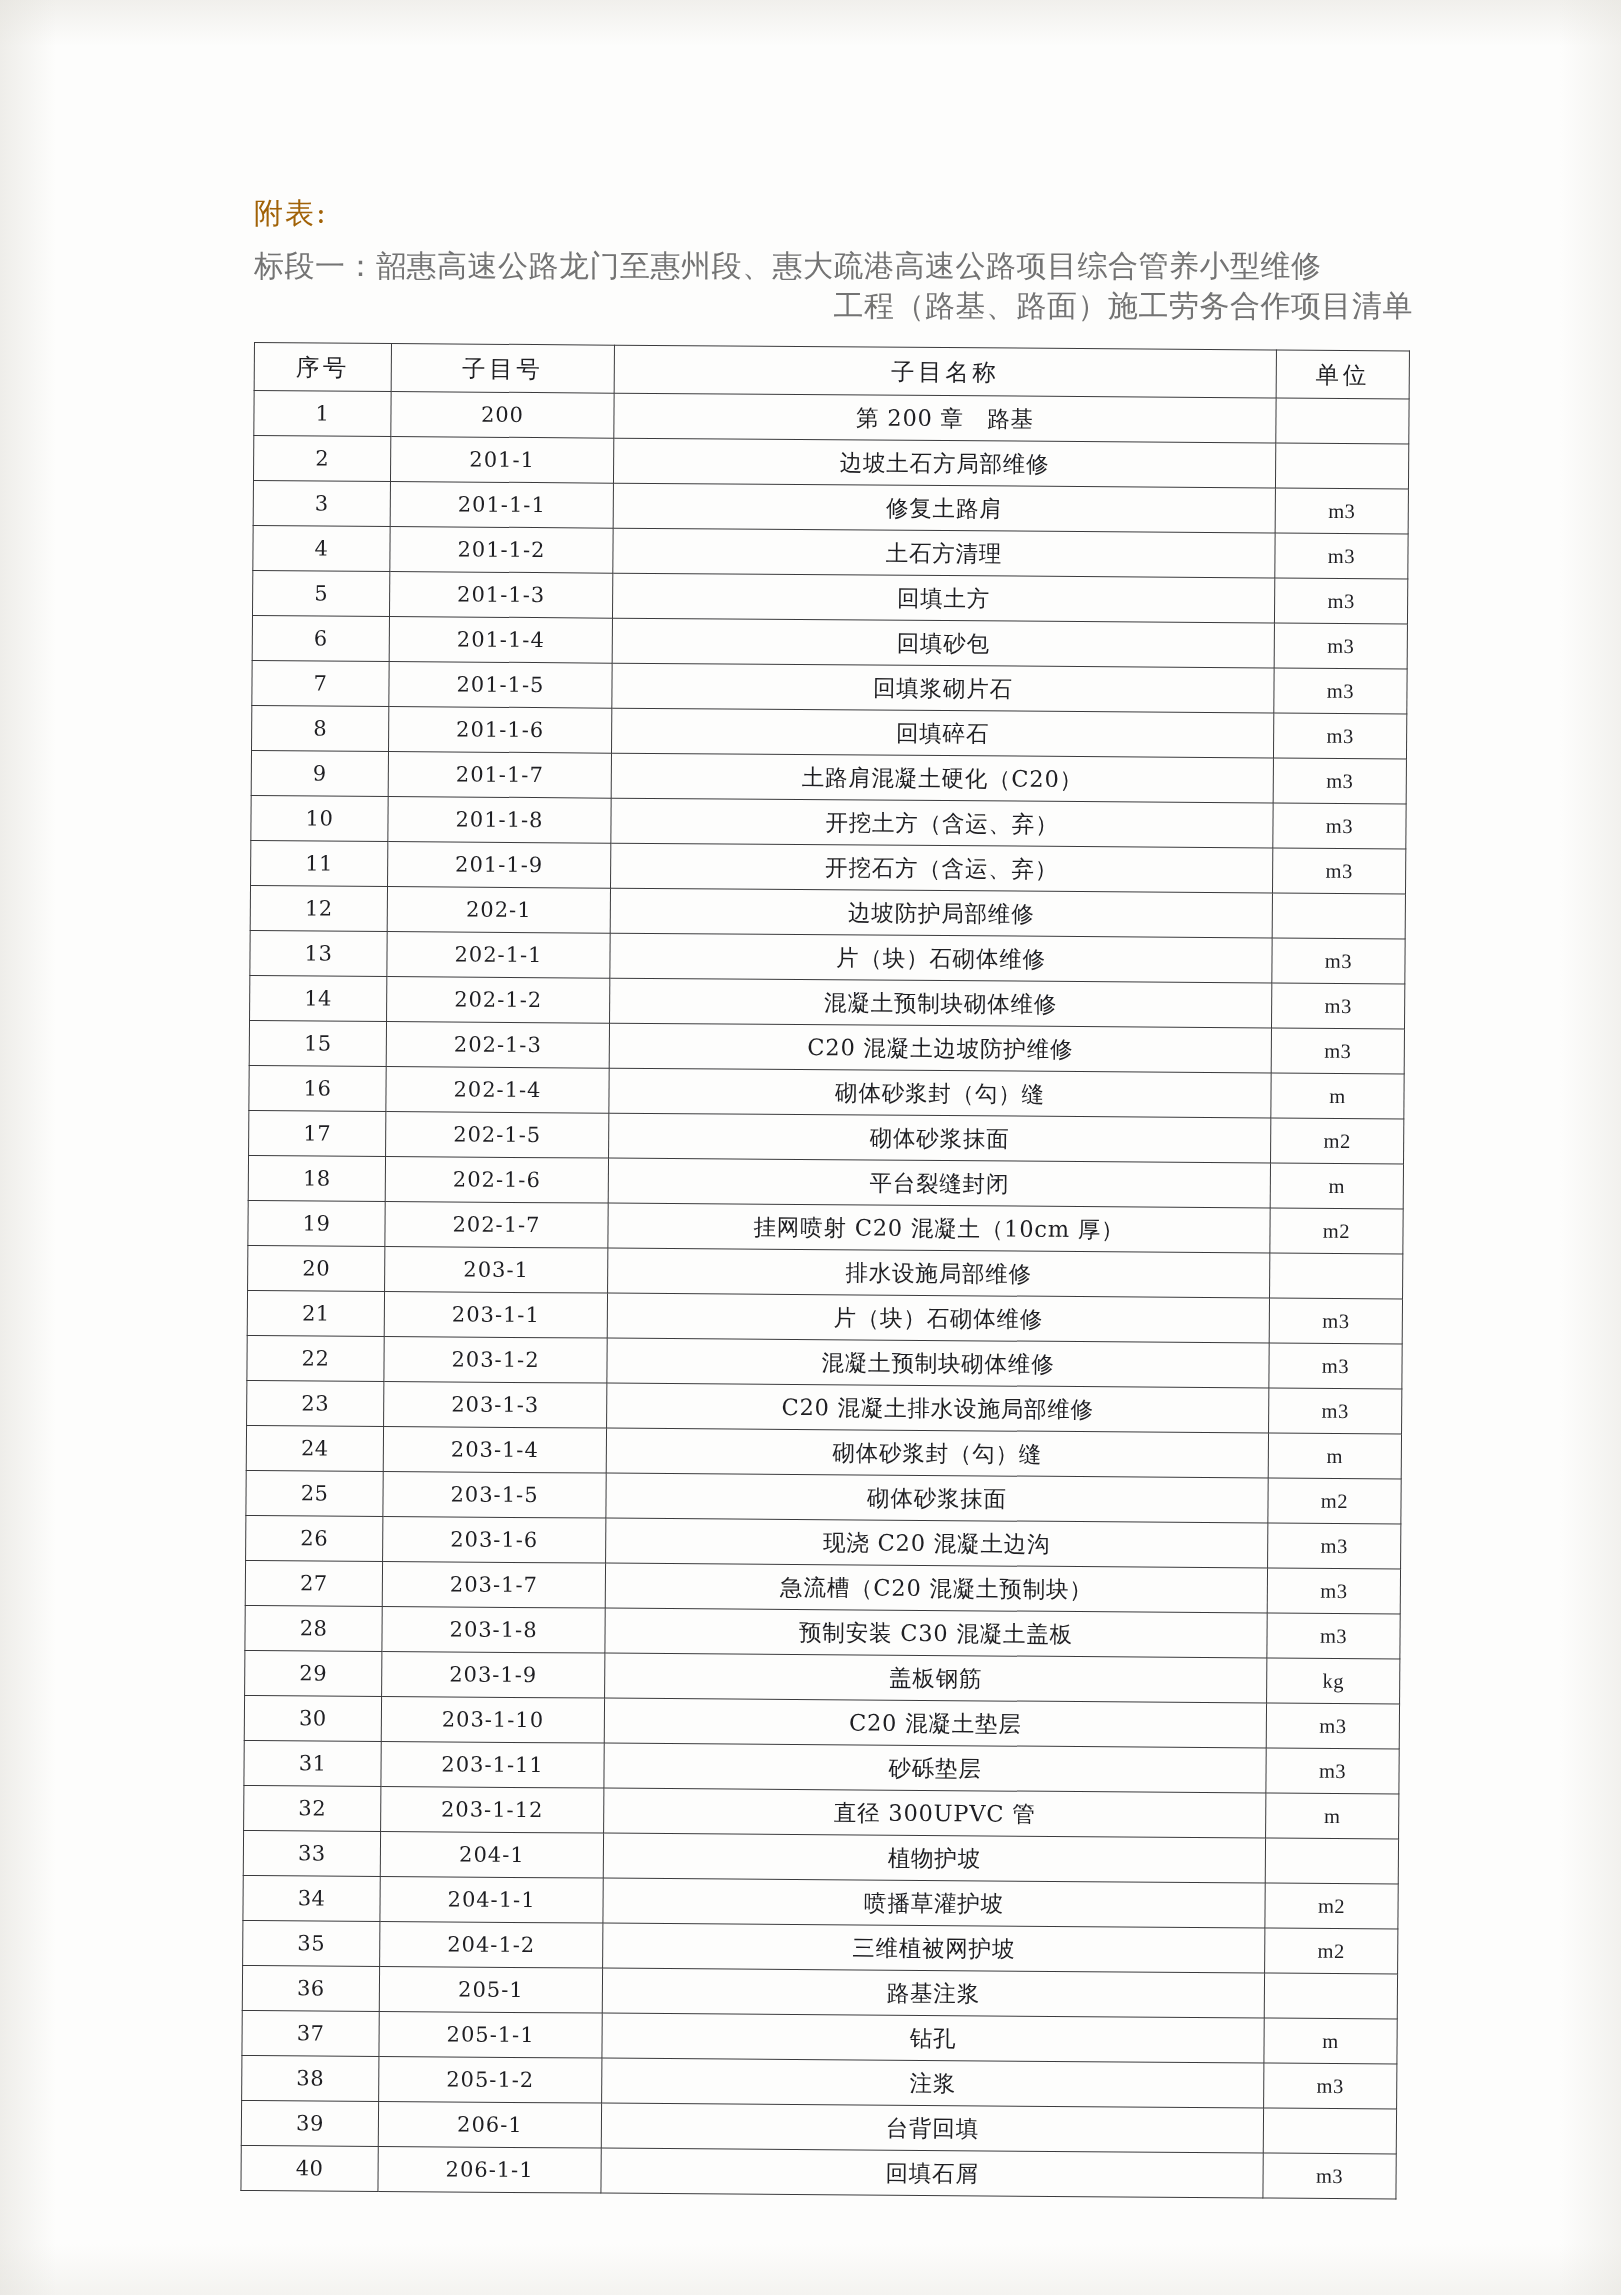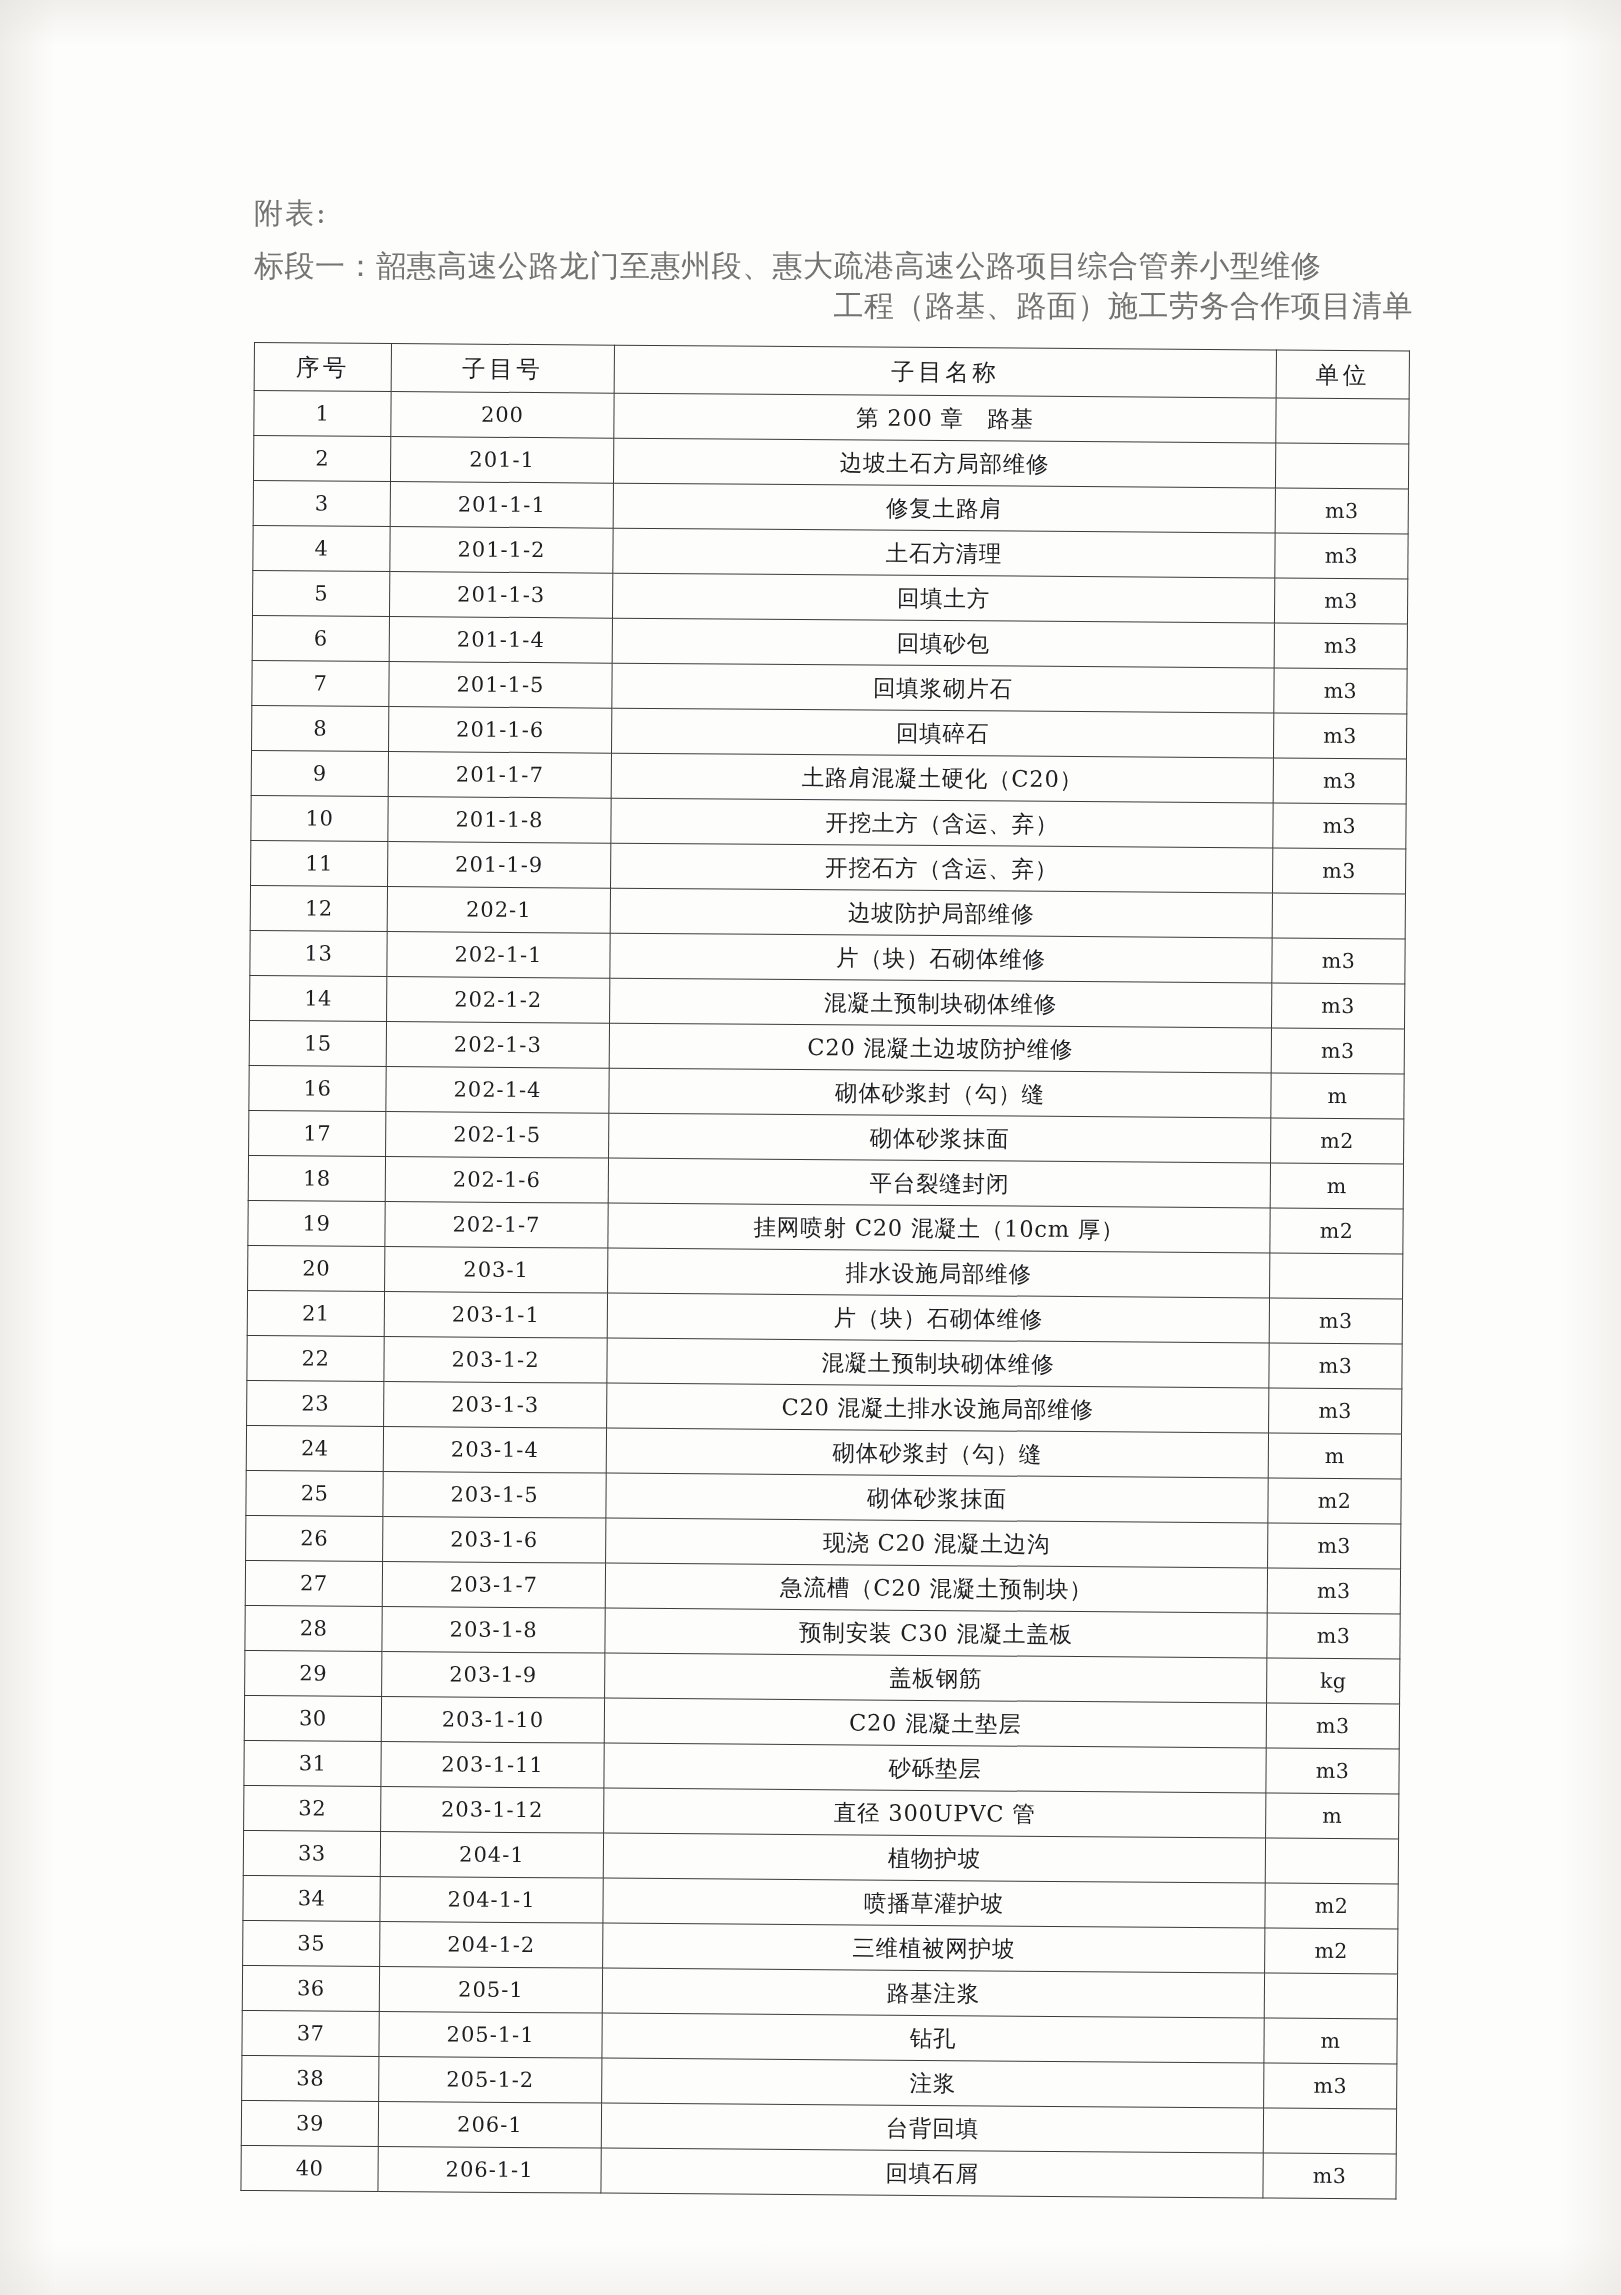--- a/index.html
+++ b/index.html
@@ -30,21 +30,21 @@
       linear-gradient(to bottom, rgba(228,226,220,0.5) 0px, rgba(255,255,255,0) 46px),
       linear-gradient(to top,   rgba(230,228,222,0.4) 0px, rgba(255,255,255,0) 51px);
   }
 
   .attach-label {
     position: absolute;
     left: 254px;
     top: 194px;
     font-size: 29px;
     letter-spacing: 2px;
-    color: #737373;
+    color: #a16207;
     white-space: nowrap;
   }
 
   .doc-title {
     position: absolute;
     left: 254px;
     top: 246px;
     width: 1159px;
     font-size: 30px;
     line-height: 40px;
@@ -89,21 +89,21 @@
   }
   tbody td {
     height: 44px;
     font-size: 22px;
   }
   td.seq   { font-size: 21px; letter-spacing: 0.5px; }
   td.code  { font-size: 21px; letter-spacing: 1px; }
   td.name  { font-size: 22.5px; letter-spacing: 0.8px; }
   td.unit  { font-size: 20.5px; letter-spacing: 0.5px; }
   
-  td.unit  { vertical-align: bottom; padding-bottom: 4.1px; }
+  td.unit  { vertical-align: bottom; padding-bottom: 4.1px; font-family: Liberation Serif, serif; }
   td.seq, td.code { vertical-align: middle; }
   td.name { vertical-align: middle; }
 </style>
 </head>
 <body>
 
 <div class="page">
   <div class="scan-tint"></div>
 
   <div class="attach-label">附表:</div>

